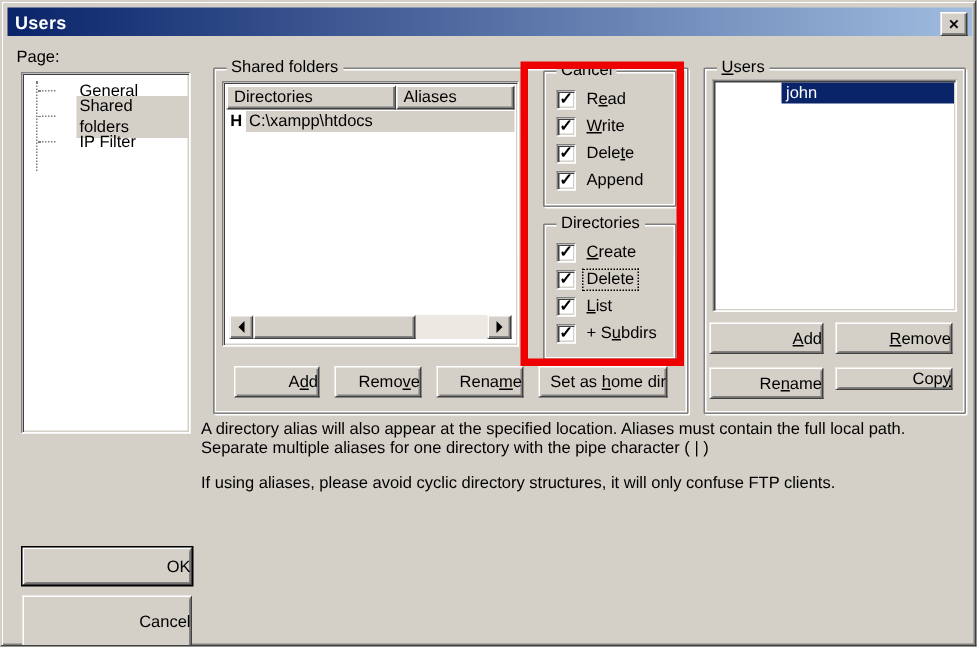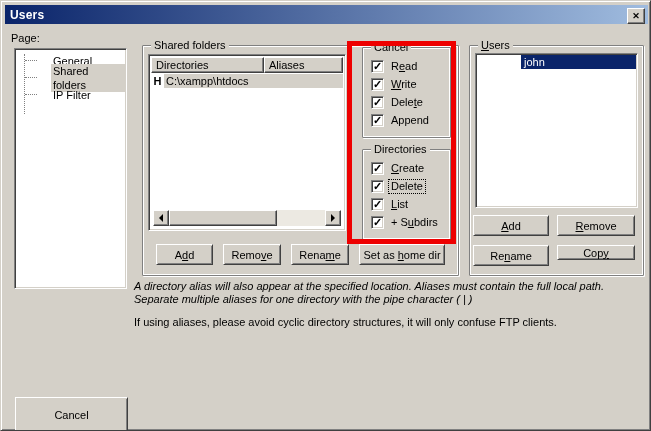--- a/index.html
+++ b/index.html
@@ -35,21 +35,21 @@
     border:1px solid #808080;border-radius:1px;
     box-shadow:1px 1px 0 #fff, inset 1px 1px 0 #fff, inset -1px -1px 0 #fff;
   }
   .groupbox>.gb-label{
     position:absolute;top:-7px;left:8px;background:#d4d0c8;padding:0 3px;line-height:12px;
   }
   .btn{
     position:absolute;box-sizing:border-box;background:#d4d0c8;
     border:1px solid;border-color:#fff #404040 #404040 #fff;
     box-shadow:inset 1px 1px 0 #d4d0c8, inset -1px -1px 0 #808080;
-    display:flex;align-items:center;justify-content:center;
+    display:flex;align-items:center;justify-content:flex-end;
     font-size:11px;cursor:default;white-space:nowrap;
   }
   .btn.default{outline:1px solid #000;}
   
   .page-list{position:absolute;left:13px;top:47px;width:113px;height:241px;padding:3px 0 0 0;}
   .tree{position:relative;height:100%;}
   .tree-vline{position:absolute;left:9px;top:2px;height:60px;border-left:1px dotted #808080;}
   .tree-item{position:relative;height:17px;display:flex;align-items:center;padding-left:10px;cursor:default;gap:11px;}
   .tree-stub{width:12px;height:0;border-top:1px dotted #808080;margin-right:3px;}
   .tree-item-label{padding:0 2px;line-height:14px;}
@@ -250,20 +250,23 @@
   <div class="btn" style="left:556px;top:214px;width:78px;height:21px;">
       <span><span style="text-decoration: underline;">R</span><span>e</span><span>m</span><span>o</span><span>v</span><span>e</span></span>
     </div>
   <div class="btn" style="left:472px;top:244px;width:76px;height:21px;">
       <span><span>R</span><span>e</span><span style="text-decoration: underline;">n</span><span>a</span><span>m</span><span>e</span></span>
     </div>
   <div class="btn" style="left:556px;top:244px;width:78px;height:15px;">
       <span><span>C</span><span>o</span><span>p</span><span style="text-decoration: underline;">y</span></span>
     </div>
 
-  <div class="desc" style="top:279px;font-style:italic;">A directory alias will also appear at the specified location. Aliases must contain the full local path. Separate multiple aliases for one directory with the pipe character ( | )</div>
+  <div class="desc" style="top:279px;">A directory alias will also appear at the specified location. Aliases must contain the full local path. Separate multiple aliases for one directory with the pipe character ( | )</div>
   <div class="desc" style="top:315px;">If using aliases, please avoid cyclic directory structures, it will only confuse FTP clients.</div>
 
+  <div class="btn default" style="left:14px;top:364px;width:113px;height:25px;">
+      <span>OK</span>
+    </div>
   <div class="btn" style="left:14px;top:396px;width:113px;height:36px;">
       <span>Cancel</span>
     </div>
 
 </div>
 
 </body></html>

